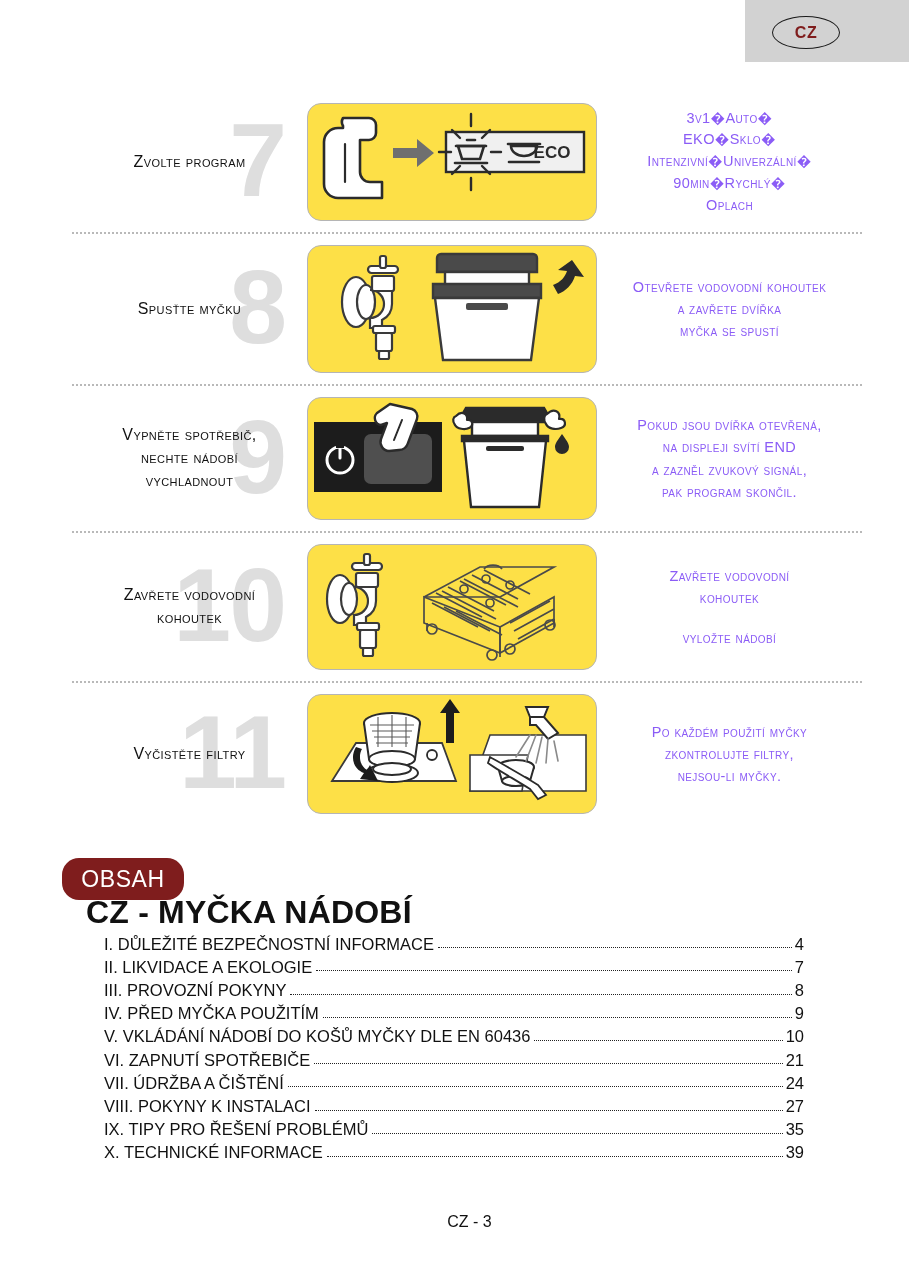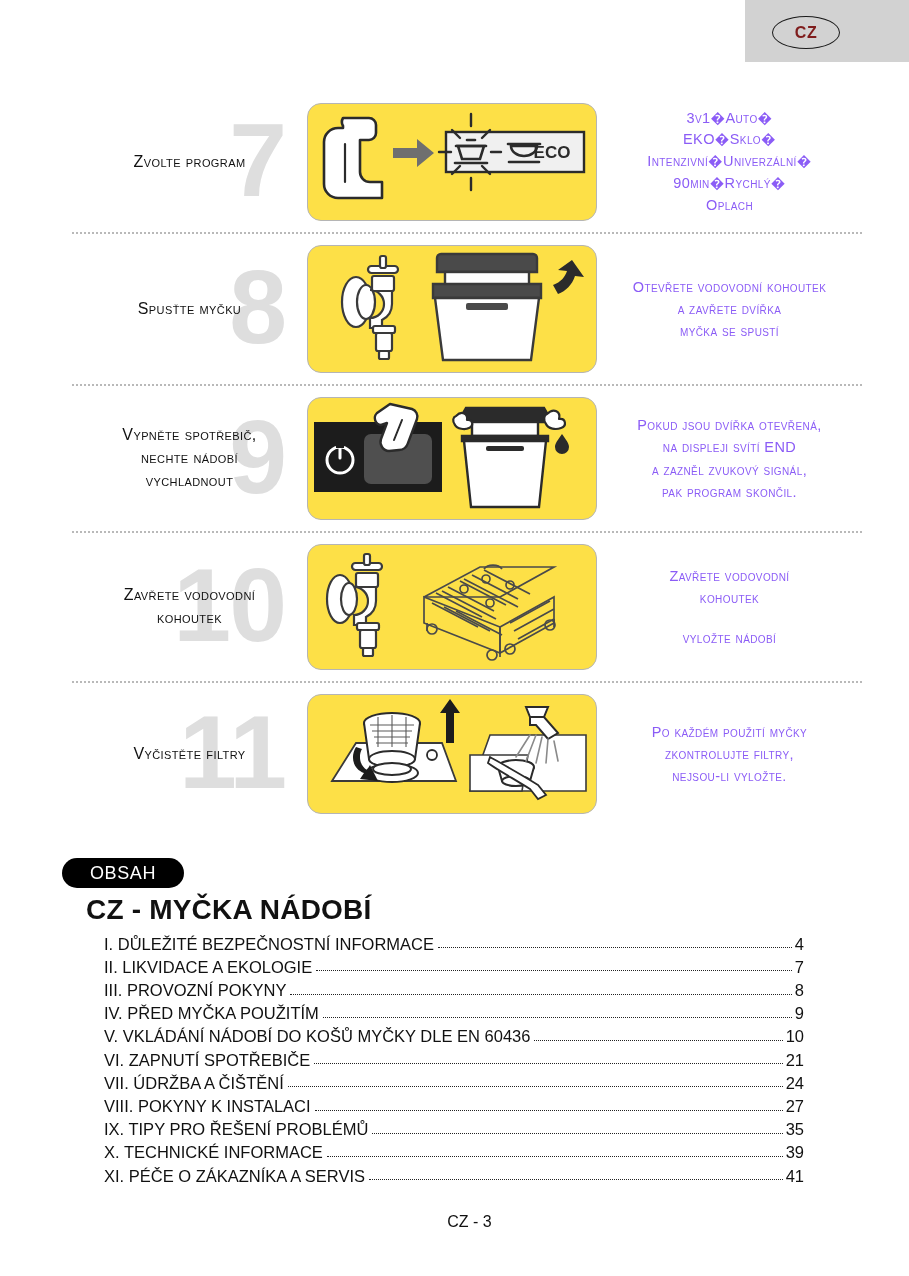--- a/index.html
+++ b/index.html
@@ -117,35 +117,35 @@
   }
   .step-right .gap { height: 17px; }
   .prog-list { line-height: 1.5; }
 
   
   .obsah-pill {
     position: absolute;
     left: 62px;
     top: 858px;
     width: 122px;
-    height: 30px;
-    background: #000000;
+    height: 42px;
+    background: #7f1d1d;
     border-radius: 17px;
     color: #fff;
     display: flex;
     align-items: center;
     justify-content: center;
-    font-size: 18px;
+    font-size: 23px;
     letter-spacing: 0.6px;
   }
   .toc-title {
     position: absolute;
     left: 86px;
     top: 894px;
-    font-size: 28px;
+    font-size: 32px;
     font-weight: bold;
     letter-spacing: 0.2px;
     color: #111;
   }
   .toc {
     position: absolute;
     left: 104px;
     top: 929px;
     width: 700px;
   }
@@ -445,21 +445,21 @@
         </g>
 
         <g stroke="#2b2b2b" stroke-width="1.8" fill="#fff">
           <path d="M176 62 c14 8 32 18 48 28 l8 10 l-8 4 l-8 -10 c-16 -10 -34 -20 -42 -26 z"></path>
         </g>
       </svg>
     </div>
     <div class="step-right">
       <div>Po každém použití myčky</div>
       <div>zkontrolujte filtry,</div>
-      <div>nejsou-li vyložte.</div>
+      <div>nejsou-li myčky.</div>
     </div>
   </div>
 
 </div>
 
 <div class="obsah-pill">
   <span>OBSAH</span>
 </div>
 <div class="toc-title">CZ - MYČKA NÁDOBÍ</div>
 
@@ -507,20 +507,15 @@
   <div class="toc-row">
     <span class="t">IX. TIPY PRO ŘEŠENÍ PROBLÉMŮ</span>
     <span class="leader"></span>
     <span class="p">35</span>
   </div>
   <div class="toc-row">
     <span class="t">X. TECHNICKÉ INFORMACE</span>
     <span class="leader"></span>
     <span class="p">39</span>
   </div>
-  <div class="toc-row">
-    <span class="t">XI. PÉČE O ZÁKAZNÍKA A SERVIS</span>
-    <span class="leader"></span>
-    <span class="p">41</span>
-  </div>
 </div>
 
 <div class="footer">CZ - 3</div>
 
 </body></html>

